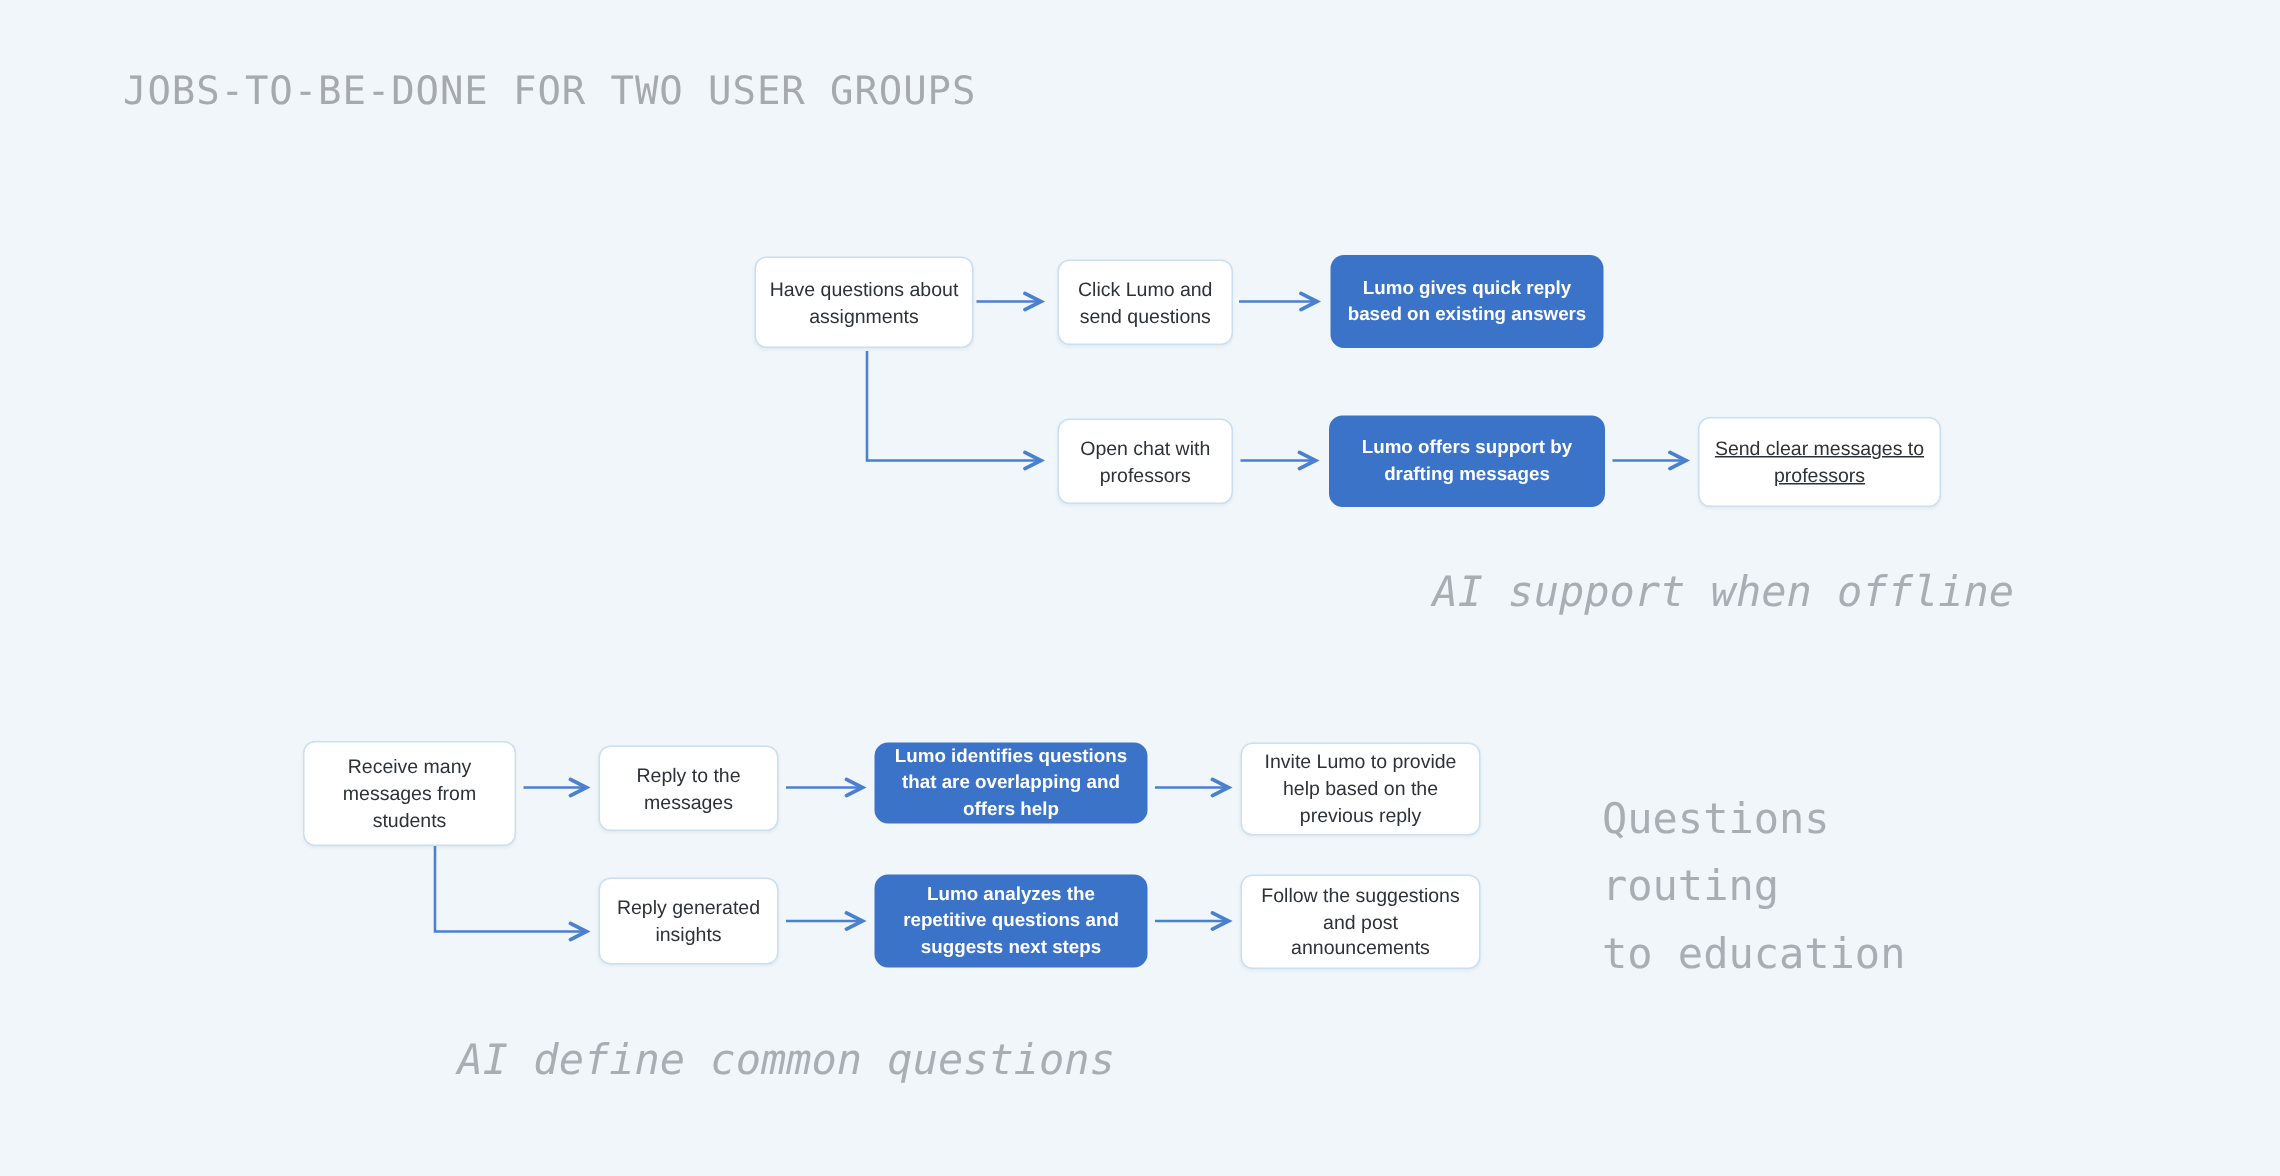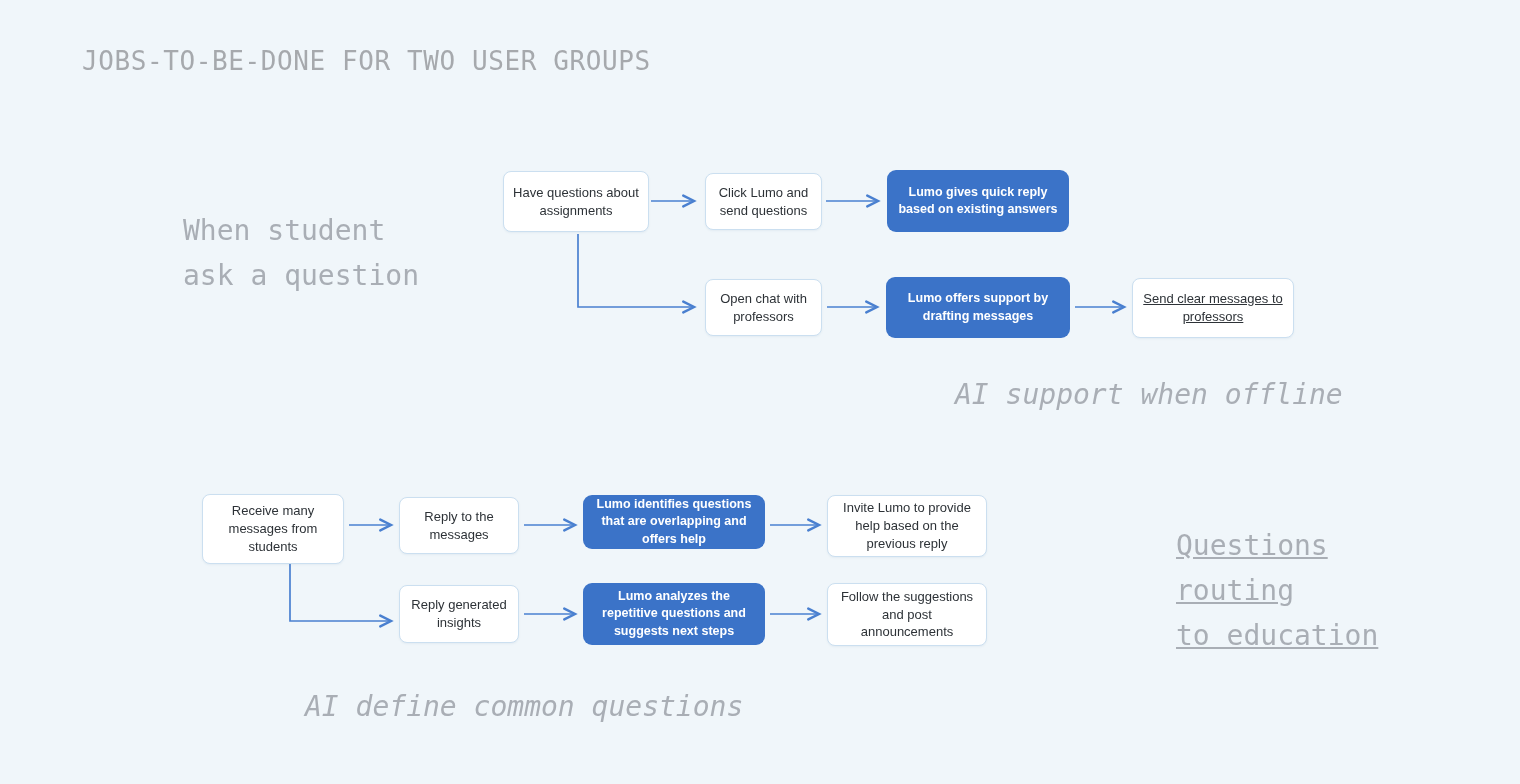--- a/index.html
+++ b/index.html
@@ -70,22 +70,20 @@
     <path class="conn" d="M827,307 H877" marker-end="url(#arrow)"></path>
     <path class="conn" d="M1075,307 H1124" marker-end="url(#arrow)"></path>
     <path class="conn" d="M349,525 H391" marker-end="url(#arrow)"></path>
     <path class="conn" d="M524,525 H575" marker-end="url(#arrow)"></path>
     <path class="conn" d="M770,525 H819" marker-end="url(#arrow)"></path>
     <path class="conn" d="M290,558 V621 H391" marker-end="url(#arrow)"></path>
     <path class="conn" d="M524,614 H575" marker-end="url(#arrow)"></path>
     <path class="conn" d="M770,614 H819" marker-end="url(#arrow)"></path>
   </svg>
 
-  <div class="side-label" style="left:183px; top:208px;">When student
-ask a question</div>
 
   <div class="box plain" style="left:503px; top:171px; width:146px; height:61px;">Have questions about
 assignments</div>
   <div class="box plain" style="left:705px; top:173px; width:117px; height:57px;">Click Lumo and
 send questions</div>
   <div class="box highlight" style="left:887px; top:170px; width:182px; height:62px;">Lumo gives quick reply
 based on existing answers</div>
   <div class="box plain" style="left:705px; top:279px; width:117px; height:57px;">Open chat with
 professors</div>
   <div class="box highlight" style="left:886px; top:277px; width:184px; height:61px;">Lumo offers support by
@@ -108,19 +106,19 @@
 previous reply</div>
   <div class="box plain" style="left:399px; top:585px; width:120px; height:58px;">Reply generated
 insights</div>
   <div class="box highlight" style="left:583px; top:583px; width:182px; height:62px;">Lumo analyzes the
 repetitive questions and
 suggests next steps</div>
   <div class="box plain" style="left:827px; top:583px; width:160px; height:63px;">Follow the suggestions
 and post
 announcements</div>
 
-  <div class="side-label" style="left:1176px; top:523px;text-decoration:underline;">Questions
+  <div class="side-label" style="left:1068px; top:523px;">Questions
 routing
 to education</div>
 
   <div class="caption" style="left:305px; top:690px;">AI define common questions</div>
 
 </div>
 
 </body></html>

